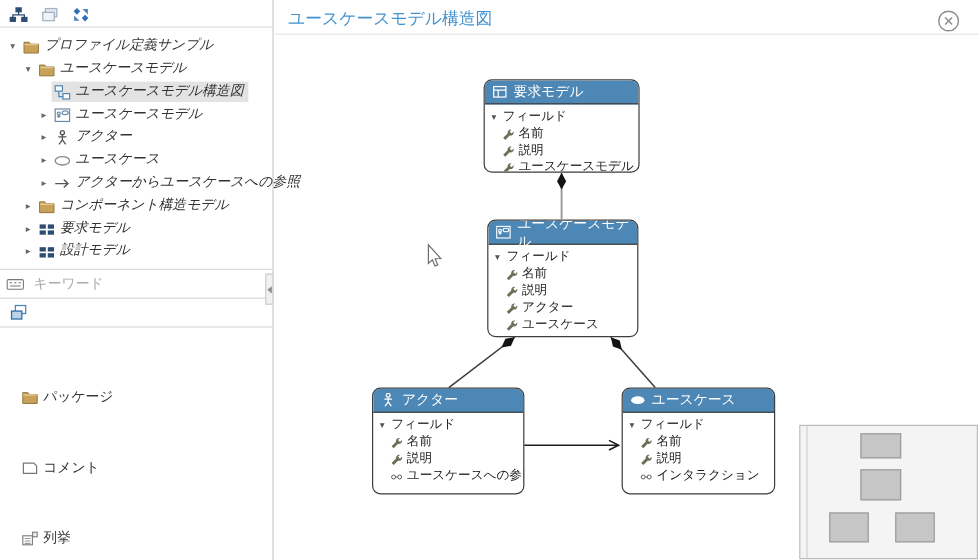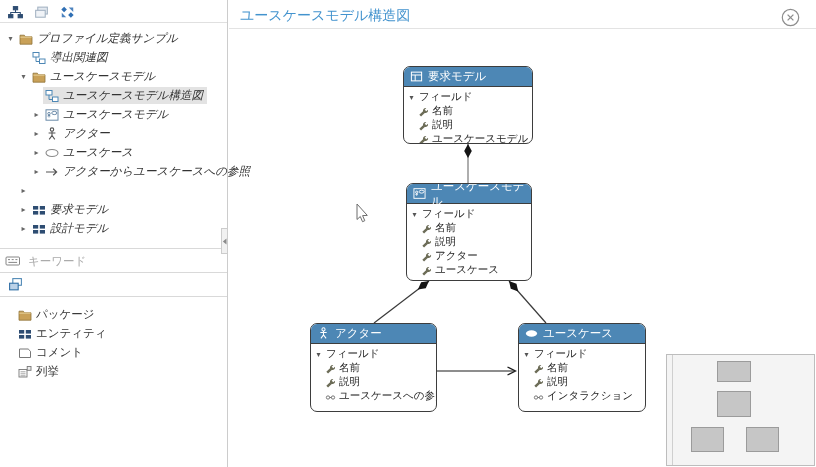--- a/index.html
+++ b/index.html
@@ -12,28 +12,28 @@
   .tbtn{width:17px;height:15px;display:flex;align-items:center;justify-content:center;}
   .tree{padding-top:6px;}
   .trow{height:19px;display:flex;align-items:center;font-size:11.5px;color:#333;white-space:nowrap;cursor:default;}
   .exp{width:13px;flex:none;font-size:8px;color:#666;text-align:center;}
   .trow-body{display:flex;align-items:center;height:17px;padding:0 4px 0 1px;}
   .trow-body.selected{background:#e3e3e3;}
   .ticon{width:15px;height:14px;flex:none;display:flex;align-items:center;justify-content:center;margin-right:4px;}
   .ticon svg{width:14px;height:14px;}
   .tlabel{line-height:17px;font-style:italic;}
 
-  .search-sec{position:absolute;left:0;top:248px;width:227px;}
+  .search-sec{position:absolute;left:0;top:224px;width:227px;}
   .search-row{display:flex;align-items:center;height:25px;padding:0 5px;border-top:1px solid #d9d9d9;border-bottom:1px solid #d9d9d9;box-sizing:border-box;gap:5px;}
   .search-row svg{width:16px;height:14px;flex:none;}
   input.search{border:none;outline:none;flex:1;font-size:11.5px;color:#333;font-family:inherit;background:transparent;}
   input.search::placeholder{color:#a9a9a9;}
   .tool2{height:24px;display:flex;align-items:center;padding:0 7px;border-bottom:1px solid #d9d9d9;box-sizing:border-box;}
   .palette{padding-top:8px;}
-  .prow{height:19px;display:flex;align-items:center;font-size:11.5px;color:#333;padding-left:17px;white-space:nowrap;}
+  .prow{height:19px;display:flex;align-items:center;font-size:11.5px;color:#333;padding-left:17px;white-space:nowrap;margin-top:40px;}
   .collapse-handle{position:absolute;left:221px;top:228px;width:7px;height:26px;background:#f1f1f1;border:1px solid #ccc;box-sizing:border-box;display:flex;align-items:center;justify-content:center;}
   .collapse-handle svg{width:5px;height:7px;}
 
   
   .main-title{position:absolute;left:240px;top:7px;font-size:14px;color:#4393ce;}
   .title-rule{position:absolute;left:229px;top:28px;width:587px;height:1px;background:#e3e3e3;}
   .close-btn{position:absolute;left:781px;top:8px;width:19px;height:19px;cursor:pointer;}
 
   
   .node{position:absolute;background:#fff;border:1.5px solid #3d3d3d;border-radius:7px;box-sizing:border-box;overflow:hidden;}
@@ -192,31 +192,20 @@
         <span class="trow-body">
             <span class="ticon">
               <svg viewBox="0 0 14 14">
                 <use href="#i-folder"></use>
               </svg>
             </span>
             <span class="tlabel">プロファイル定義サンプル</span>
           </span>
       </div>
       <div class="trow" style="padding-left:17px">
-        <span class="exp"></span>
-        <span class="trow-body">
-            <span class="ticon">
-              <svg viewBox="0 0 14 14">
-                <use href="#i-diagram"></use>
-              </svg>
-            </span>
-            <span class="tlabel">導出関連図</span>
-          </span>
-      </div>
-      <div class="trow" style="padding-left:17px">
         <span class="exp">▾</span>
         <span class="trow-body">
             <span class="ticon">
               <svg viewBox="0 0 14 14">
                 <use href="#i-folder"></use>
               </svg>
             </span>
             <span class="tlabel">ユースケースモデル</span>
           </span>
       </div>
@@ -270,20 +259,28 @@
             <span class="ticon" style="color:#555">
               <svg viewBox="0 0 14 14">
                 <use href="#i-arrow-right"></use>
               </svg>
             </span>
             <span class="tlabel">アクターからユースケースへの参照</span>
           </span>
       </div>
       <div class="trow" style="padding-left:17px">
         <span class="exp">▸</span>
+        <span class="trow-body">
+            <span class="ticon">
+              <svg viewBox="0 0 14 14">
+                <use href="#i-folder"></use>
+              </svg>
+            </span>
+            <span class="tlabel">コンポーネント構造モデル</span>
+          </span>
       </div>
       <div class="trow" style="padding-left:17px">
         <span class="exp">▸</span>
         <span class="trow-body">
             <span class="ticon">
               <svg viewBox="0 0 14 14">
                 <use href="#i-grid4"></use>
               </svg>
             </span>
             <span class="tlabel">要求モデル</span>
@@ -317,28 +314,20 @@
           </span>
       </div>
       <div class="palette">
         <div class="prow">
             <span class="ticon">
               <svg viewBox="0 0 14 14">
                 <use href="#i-folder"></use>
               </svg>
             </span>
             <span>パッケージ</span>
-          </div>
-        <div class="prow">
-            <span class="ticon">
-              <svg viewBox="0 0 14 14">
-                <use href="#i-grid4"></use>
-              </svg>
-            </span>
-            <span>エンティティ</span>
           </div>
         <div class="prow">
             <span class="ticon">
               <svg viewBox="0 0 14 14">
                 <use href="#i-comment"></use>
               </svg>
             </span>
             <span>コメント</span>
           </div>
         <div class="prow">

